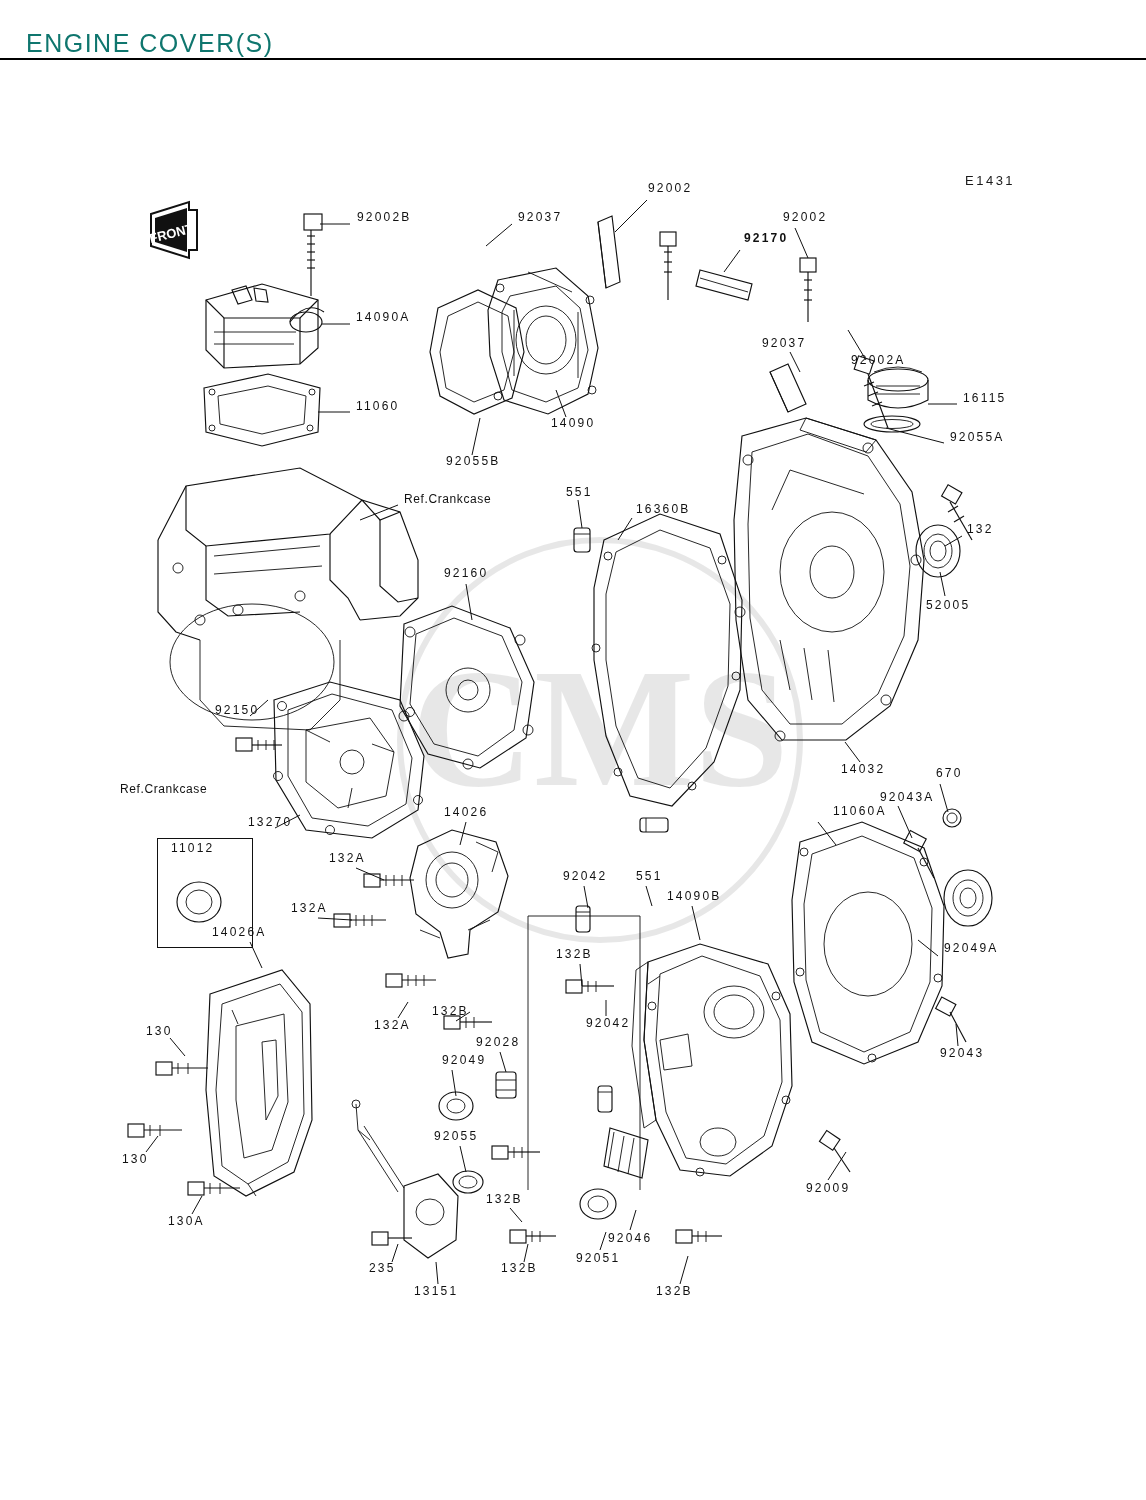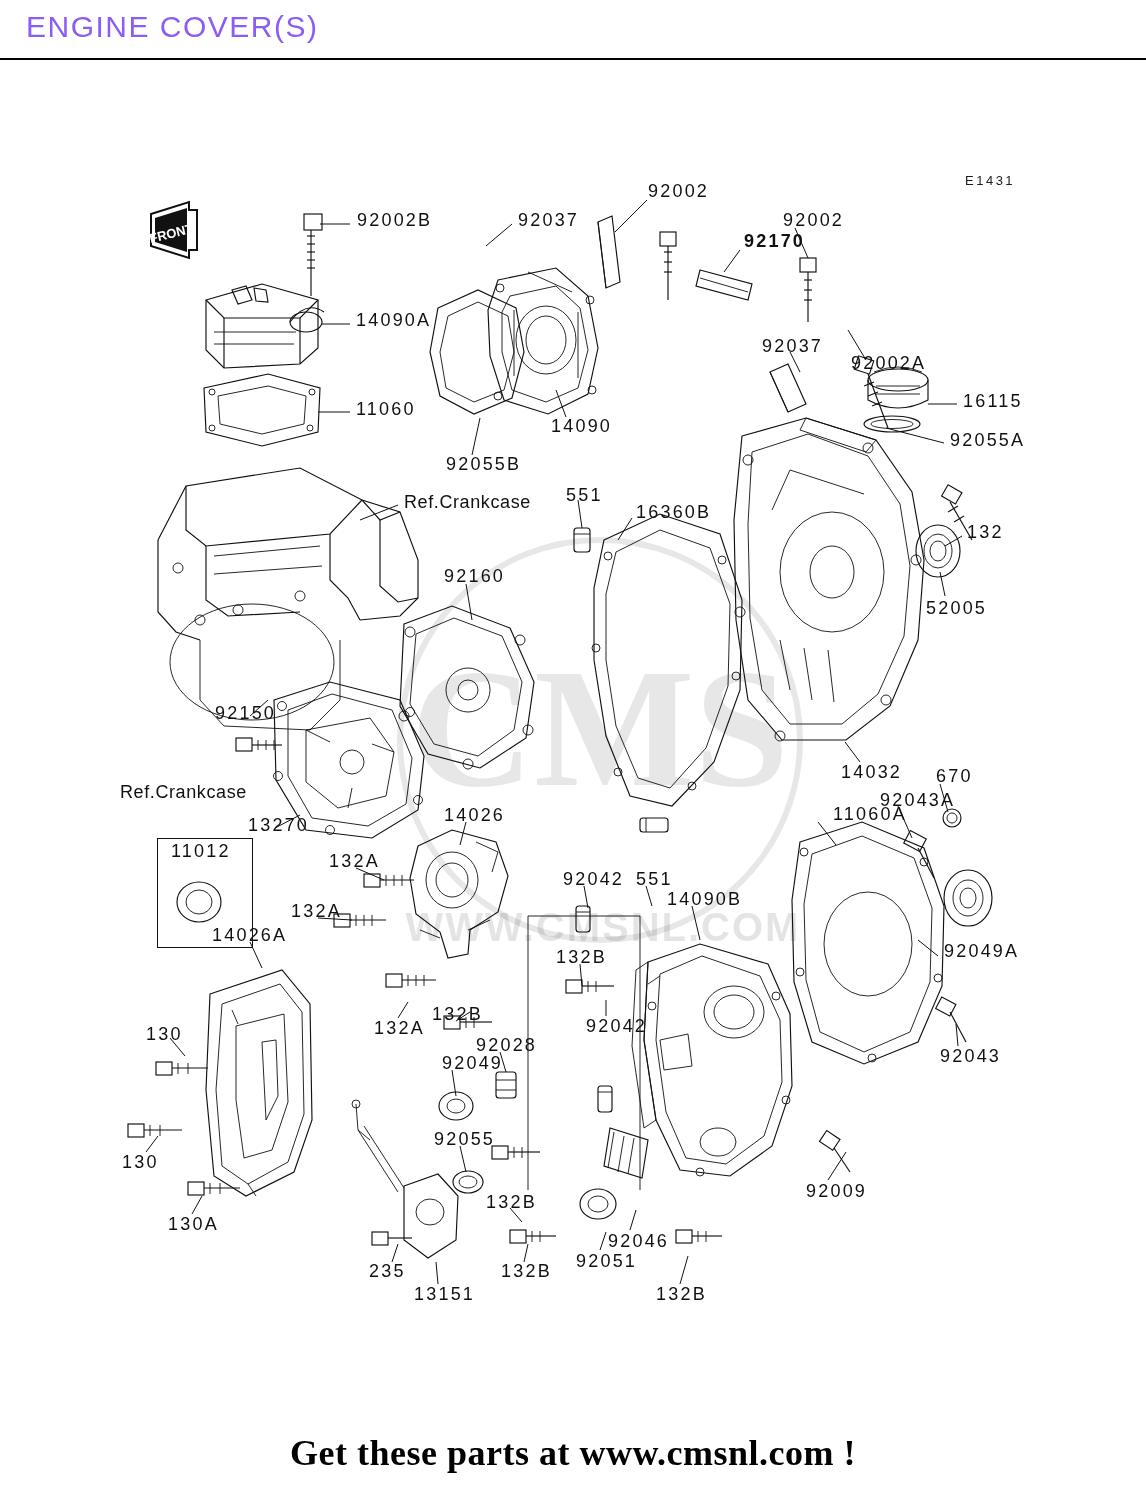--- a/index.html
+++ b/index.html
@@ -18,24 +18,24 @@
   #page {
     position: absolute;
     left: 0; top: 0;
     width: 1146px;
     height: 1500px;
   }
   
   .page-title {
     position: absolute;
     left: 26px;
-    top: 10px;
-    font-size: 30px;
+    top: 29px;
+    font-size: 25px;
     letter-spacing: 1.5px;
-    color: #8b5cf6;
+    color: #0f766e;
     font-weight: 400;
   }
   .header-rule {
     position: absolute;
     left: 0;
     top: 58px;
     width: 1146px;
     height: 2px;
     background: #000;
   }
@@ -80,21 +80,21 @@
     font-weight: bold;
     letter-spacing: 2px;
     color: #000;
     opacity: 0.10;
     font-family: "Liberation Sans", sans-serif;
     pointer-events: none;
   }
   
   .lbl {
     position: absolute;
-    font-size: 18px;
+    font-size: 12px;
     letter-spacing: 2.2px;
     color: #111;
     white-space: nowrap;
     font-family: "Liberation Sans", sans-serif;
   }
   .lbl.ref {
     letter-spacing: 0.6px;
   }
   
   .front-badge {
@@ -130,21 +130,20 @@
 <div id="page">
 
   <div class="page-title">ENGINE COVER(S)</div>
   <div class="header-rule"></div>
   <div class="diagram-code">E1431</div>
 
   <svg class="watermark" viewBox="0 0 420 420">
     <circle cx="210" cy="210" r="200" fill="none" stroke="#000" stroke-width="6"></circle>
     <text x="210" y="255" text-anchor="middle" font-family="Liberation Serif, serif" font-size="170" font-weight="bold" fill="#000">CMS</text>
   </svg>
-  <div class="watermark-text">WWW.CMSNL.COM</div>
 
   <svg class="front-badge" viewBox="0 0 62 70">
     <polygon points="8,18 46,6 46,14 54,14 54,54 46,54 46,62 8,50" fill="#ffffff" stroke="#111" stroke-width="2"></polygon>
     <polygon points="12,22 44,12 44,56 12,46" fill="#111"></polygon>
     <text x="28" y="42" text-anchor="middle" fill="#fff" font-family="Liberation Sans, sans-serif" font-size="13" font-weight="bold" transform="rotate(-14 28 36)">FRONT</text>
   </svg>
 
   <div class="boxed-part"></div>
 
   <svg class="art" viewBox="0 0 1146 1500">
@@ -642,14 +641,13 @@
   <div class="lbl" style="left:486px; top:1192px;">132B</div>
   <div class="lbl" style="left:806px; top:1181px;">92009</div>
   <div class="lbl" style="left:168px; top:1214px;">130A</div>
   <div class="lbl" style="left:608px; top:1231px;">92046</div>
   <div class="lbl" style="left:576px; top:1251px;">92051</div>
   <div class="lbl" style="left:369px; top:1261px;">235</div>
   <div class="lbl" style="left:501px; top:1261px;">132B</div>
   <div class="lbl" style="left:414px; top:1284px;">13151</div>
   <div class="lbl" style="left:656px; top:1284px;">132B</div>
 
-  <div class="footer-text">Get these parts at www.cmsnl.com !</div>
 </div>
 
 </body></html>

